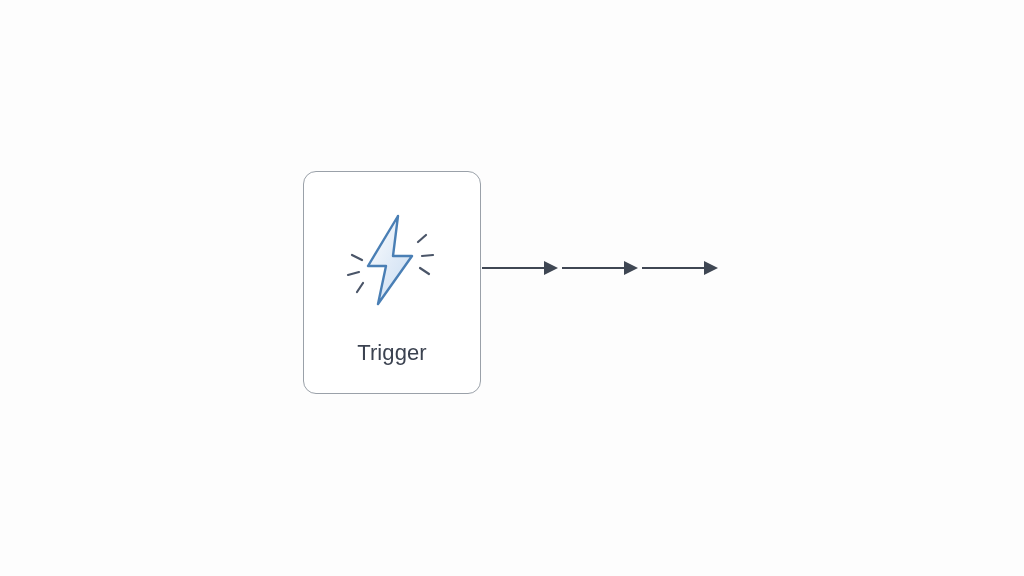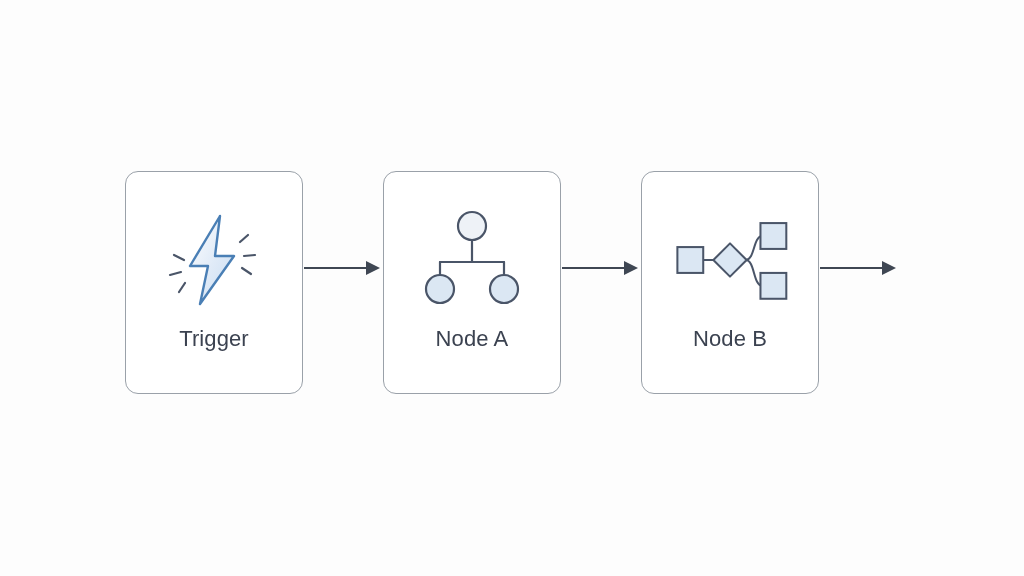--- a/index.html
+++ b/index.html
@@ -51,21 +51,21 @@
   .card-icon {
     width: 120px;
     height: 120px;
     margin-top: 28px;
     display: flex;
     align-items: center;
     justify-content: center;
   }
 
   .card-label {
-    margin-top: 6px;
+    margin-top: 20px;
     font-size: 22px;
     line-height: 26px;
     color: #3b4250;
     letter-spacing: 0.1px;
     font-family: "Liberation Sans", sans-serif;
   }
 
   .connector {
     flex: 0 0 auto;
     width: 80px;
@@ -120,60 +120,28 @@
       <div class="card-label">Trigger</div>
     </div>
 
     <div class="connector">
       <svg width="78" height="20" viewBox="0 0 78 20" xmlns="http://www.w3.org/2000/svg">
         <line x1="0" y1="10" x2="62" y2="10" stroke="#3f4753" stroke-width="2.1"></line>
         <path d="M62 3 L76 10 L62 17 Z" fill="#3f4753"></path>
       </svg>
     </div>
 
-    <div class="card">
-      <div class="card-icon">
-        <svg width="112" height="112" viewBox="0 0 112 112" xmlns="http://www.w3.org/2000/svg">
-          <g stroke="#4a5568" stroke-width="2.2" fill="none" stroke-linecap="round">
-            <line x1="56" y1="34" x2="56" y2="58"></line>
-            <path d="M24 58 L88 58"></path>
-            <line x1="24" y1="58" x2="24" y2="74"></line>
-            <line x1="88" y1="58" x2="88" y2="74"></line>
-          </g>
-          <circle cx="56" cy="22" r="14" fill="#eef2f7" stroke="#4a5568" stroke-width="2.2"></circle>
-          <circle cx="24" cy="85" r="14" fill="#dbe7f3" stroke="#4a5568" stroke-width="2.2"></circle>
-          <circle cx="88" cy="85" r="14" fill="#dbe7f3" stroke="#4a5568" stroke-width="2.2"></circle>
-        </svg>
-      </div>
-      <div class="card-label">Node A</div>
-    </div>
 
     <div class="connector">
       <svg width="78" height="20" viewBox="0 0 78 20" xmlns="http://www.w3.org/2000/svg">
         <line x1="0" y1="10" x2="62" y2="10" stroke="#3f4753" stroke-width="2.1"></line>
         <path d="M62 3 L76 10 L62 17 Z" fill="#3f4753"></path>
       </svg>
     </div>
 
-    <div class="card">
-      <div class="card-icon">
-        <svg width="130" height="112" viewBox="0 0 130 112" xmlns="http://www.w3.org/2000/svg">
-          <g stroke="#4a5568" stroke-width="2.2" fill="none" stroke-linecap="round">
-            <line x1="34" y1="56" x2="48" y2="56"></line>
-            <path d="M82 56 C 92 56, 90 30, 100 30"></path>
-            <path d="M82 56 C 92 56, 90 84, 100 84"></path>
-          </g>
-          <rect x="8" y="42" width="28" height="28" fill="#dbe7f3" stroke="#4a5568" stroke-width="2.2"></rect>
-          <path d="M65 38 L83 56 L65 74 L47 56 Z" fill="#dbe7f3" stroke="#4a5568" stroke-width="2.2" stroke-linejoin="round"></path>
-          <rect x="98" y="16" width="28" height="28" fill="#dbe7f3" stroke="#4a5568" stroke-width="2.2"></rect>
-          <rect x="98" y="70" width="28" height="28" fill="#dbe7f3" stroke="#4a5568" stroke-width="2.2"></rect>
-        </svg>
-      </div>
-      <div class="card-label">Node B</div>
-    </div>
 
     <div class="connector">
       <svg width="78" height="20" viewBox="0 0 78 20" xmlns="http://www.w3.org/2000/svg">
         <line x1="0" y1="10" x2="62" y2="10" stroke="#3f4753" stroke-width="2.1"></line>
         <path d="M62 3 L76 10 L62 17 Z" fill="#3f4753"></path>
       </svg>
     </div>
 
 
     <div class="spacer-right"></div>

